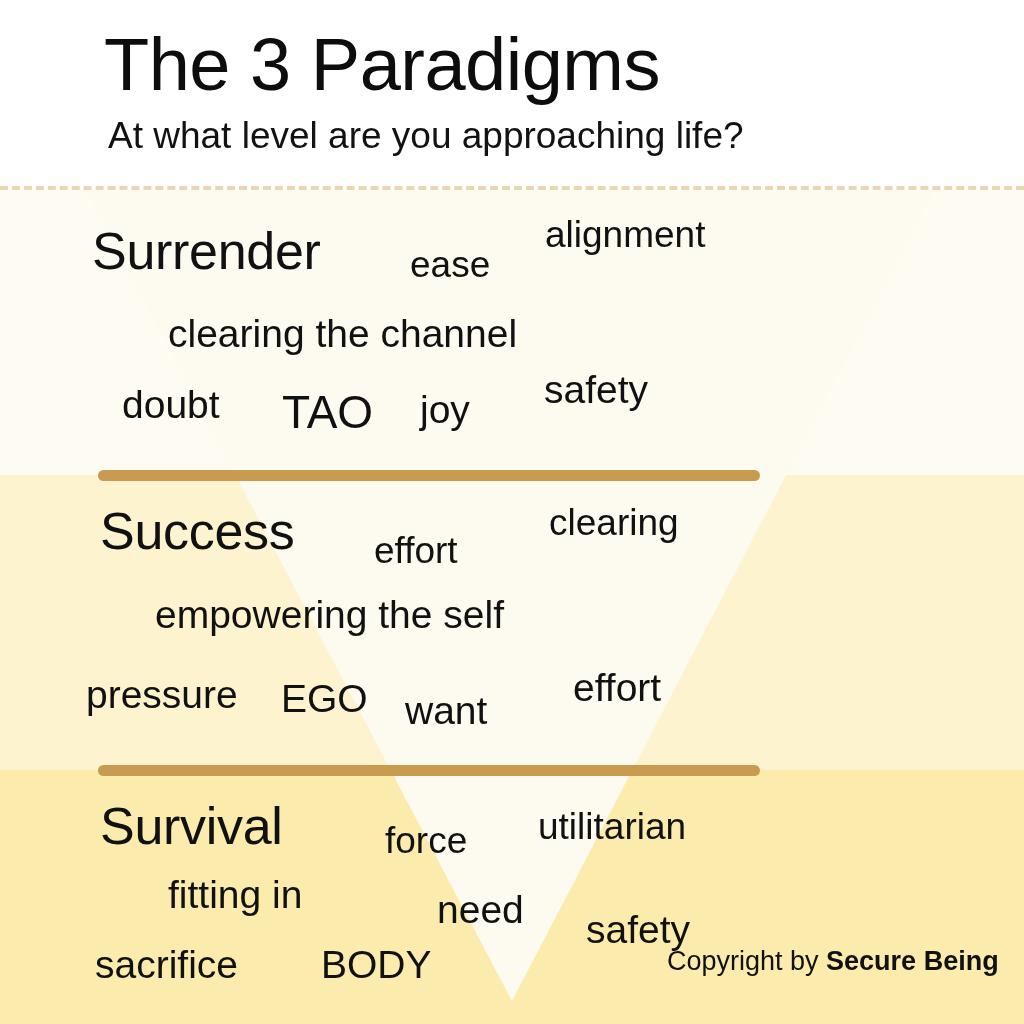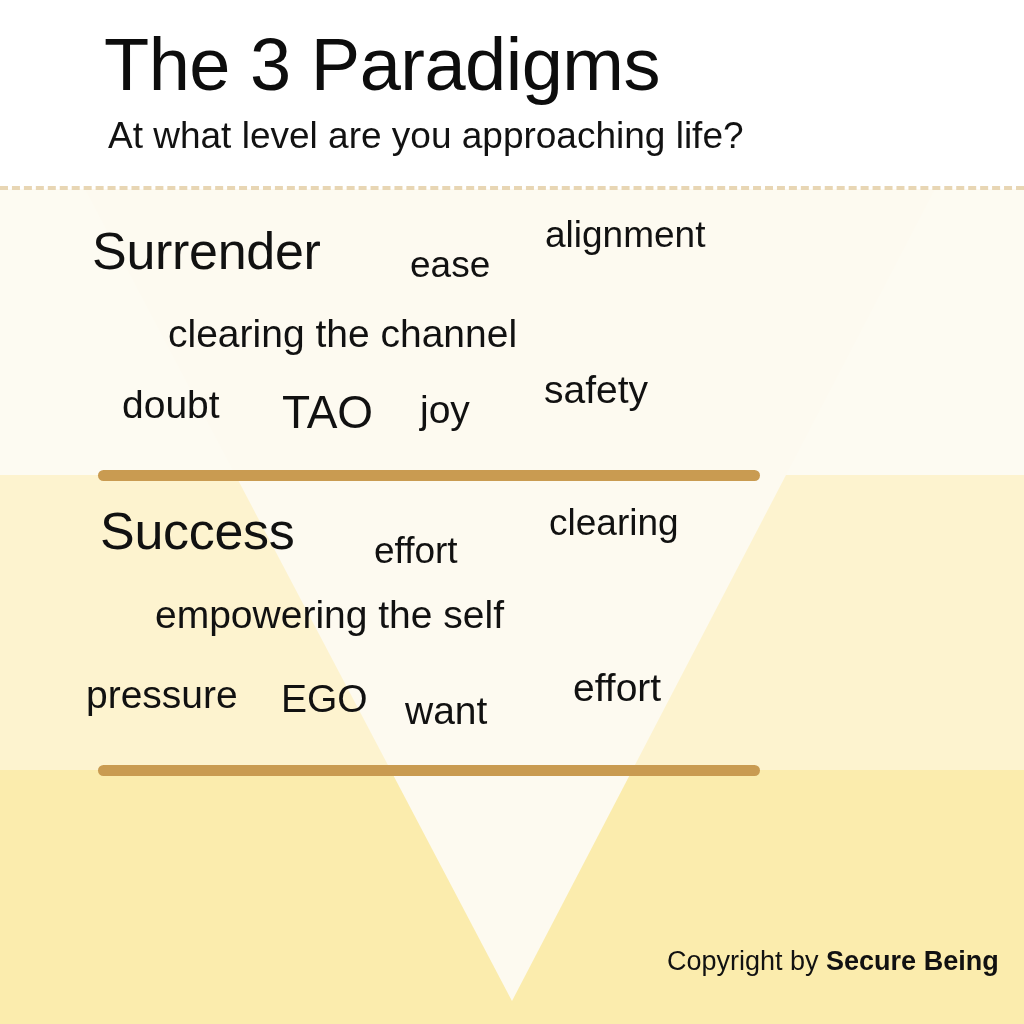--- a/index.html
+++ b/index.html
@@ -175,20 +175,30 @@
   <div class="level level-2">
       <span class="word headword" style="left: 100px; top: 30px; font-size: 52px;">Success</span>
       <span class="word" style="left: 374px; top: 57px; font-size: 37px;">effort</span>
       <span class="word" style="left: 549px; top: 29px; font-size: 37px;">clearing</span>
       <span class="word" style="left: 155px; top: 120px; font-size: 39px;">empowering the self</span>
       <span class="word" style="left: 86px; top: 200px; font-size: 39px;">pressure</span>
       <span class="word" style="left: 281px; top: 204px; font-size: 39px;">EGO</span>
       <span class="word" style="left: 405px; top: 216px; font-size: 39px;">want</span>
       <span class="word" style="left: 573px; top: 193px; font-size: 39px;">effort</span>
     </div>
+  <div class="level level-1">
+      <span class="word headword" style="left: 100px; top: 30px; font-size: 52px;">Survival</span>
+      <span class="word" style="left: 385px; top: 52px; font-size: 37px;">force</span>
+      <span class="word" style="left: 538px; top: 38px; font-size: 37px;">utilitarian</span>
+      <span class="word" style="left: 168px; top: 105px; font-size: 39px;">fitting in</span>
+      <span class="word" style="left: 437px; top: 120px; font-size: 39px;">need</span>
+      <span class="word" style="left: 586px; top: 140px; font-size: 39px;">safety</span>
+      <span class="word" style="left: 95px; top: 175px; font-size: 39px;">sacrifice</span>
+      <span class="word" style="left: 321px; top: 175px; font-size: 39px;">BODY</span>
+    </div>
 
   <div id="level-numbers">
       <div class="level-num" style="left: 810px; top: 277px;">3</div>
       <div class="level-num" style="left: 808px; top: 570px;">2</div>
       <div class="level-num" style="left: 812px; top: 840px;">1</div>
     </div>
 
   <div class="copyright">
     <span>Copyright by </span><b>Secure Being</b>
   </div>

